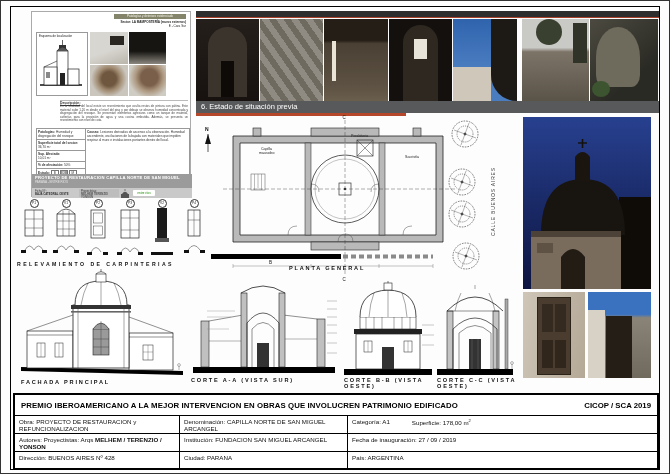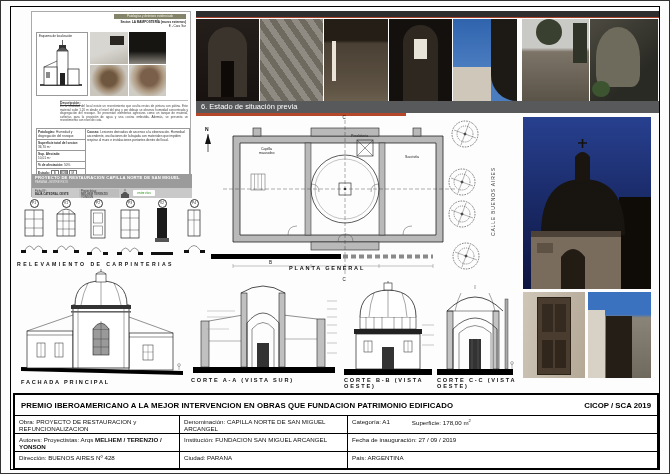--- a/index.html
+++ b/index.html
@@ -482,21 +482,21 @@
       <circle cx="77" cy="82" r="1.4" fill="none" stroke="#444" stroke-width="0.4"></circle>
       <line x1="77" y1="83" x2="77" y2="88" stroke="#444" stroke-width="0.4"></line>
     </svg>
     <div class="elevlabel" style="left:2px;top:96px;">
       <span>CORTE C-C</span> <span class="vista">(VISTA OESTE)</span>
     </div>
   </div>
 
   <div class="abs" id="tblock">
     <div class="trow first">
-      <div class="premio">PREMIO IBEROAMERICANO A LA MEJOR INTERVENCION EN OBRAS QUE FUNDACION PATRIMONIO EDIFICADO</div>
+      <div class="premio">PREMIO IBEROAMERICANO A LA MEJOR INTERVENCION EN OBRAS QUE INVOLUCREN PATRIMONIO EDIFICADO</div>
       <div class="edition">CICOP / SCA 2019</div>
     </div>
     <div class="trow r">
       <div class="tcell tc1">Obra: PROYECTO DE RESTAURACION y REFUNCIONALIZACION</div>
       <div class="tcell tc2">Denominación: CAPILLA NORTE DE SAN MIGUEL ARCANGEL</div>
       <div class="tcell tc3 cat-sup">
         <span>Categoría: A1</span>
         <span><span>Superficie: 178,00 m</span><sup>2</sup></span>
       </div>
     </div>

